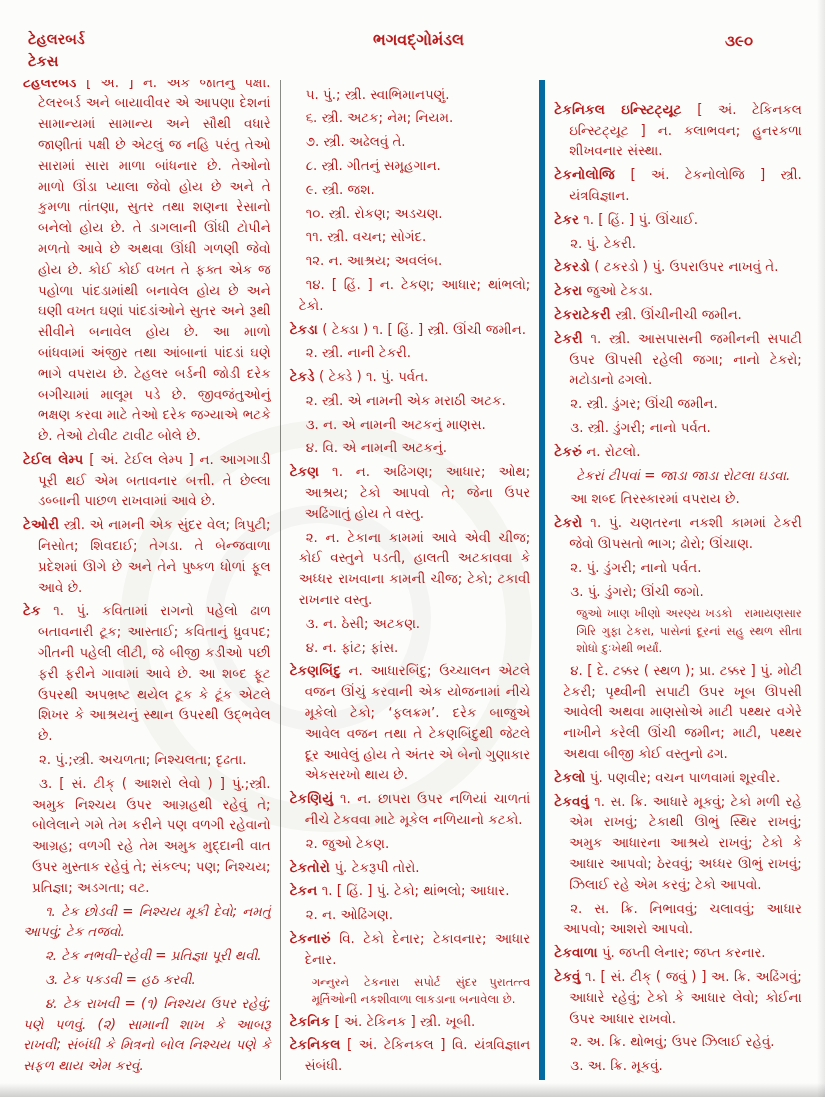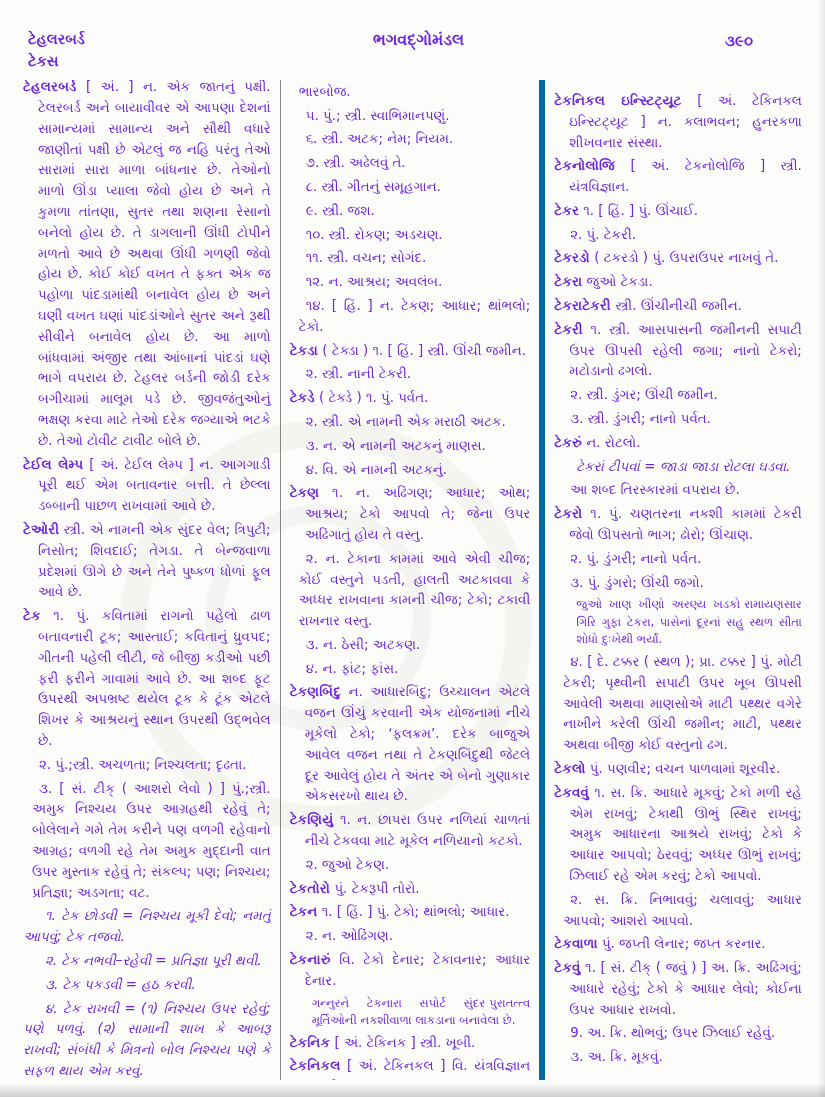--- a/index.html
+++ b/index.html
@@ -6,21 +6,21 @@
   body{
     width:825px;height:1097px;
     background:#e9e9e7;
     font-family:"DejaVu Sans",sans-serif;
     overflow:hidden;
   }
   .page{
     position:relative;
     width:825px;height:1097px;
     background:#fcfcfa;
-    color:#6d28d9;
+    color:#b91c1c;
     box-sizing:border-box;
     padding:28px 14px 10px 14px;
     overflow:hidden;
   }
   
   .page::after{
     content:"";position:absolute;left:0;right:0;bottom:0;height:14px;
     background:linear-gradient(to bottom,rgba(0,0,0,0),rgba(0,0,0,0.18));
     pointer-events:none;
   }
@@ -49,38 +49,38 @@
   .running-head div{white-space:nowrap;}
   .book-title{
     position:absolute;left:12px;right:0;top:2px;text-align:center;
     font-weight:bold;font-size:16px;
   }
   .page-number{
     position:absolute;right:58px;top:4px;
     font-weight:bold;font-size:15px;
   }
   .columns{
-    display:flex;align-items:center;height:1000px;overflow:hidden;
+    display:flex;align-items:flex-end;height:1000px;overflow:hidden;
   }
   .column{
     width:33.33%;box-sizing:border-box;
     padding:2px 9px 0 9px;
     font-size:13.4px;line-height:20.8px;
     text-align:justify;
     overflow:hidden;
   }
   .column.mid{border-left:1px solid #8a8a85;border-right:6px solid #0369a1;}
   .para{margin:0 0 3px 0;}
   .para b{font-weight:bold;letter-spacing:0.2px;}
   .entry{padding-left:15px;text-indent:-15px;}
   .sense{padding-left:9px;text-indent:7px;}
   .idiom{padding-left:0;text-indent:22px;font-style:italic;}
   .note{padding-left:8px;text-indent:8px;}
   .quote{font-size:11.6px;line-height:17.5px;padding-left:22px;text-indent:0;}
-  .quote .source{float:right;padding-left:4px;}
+  .quote .source{float:right;padding-left:12px;}
 </style>
 </head>
 <body>
 
 <div class="page">
   <div class="watermark"></div>
   <div class="watermark2"></div>
 
   <div class="header">
     <div class="running-head">
@@ -153,17 +153,17 @@
         <p class="para entry"><b>ટેકરો</b> ૧. પું. ચણતરના નકશી કામમાં ટેકરી જેવો ઊપસતો ભાગ; ઢોરો; ઊંચાણ.</p>
         <p class="para sense">૨. પું. ડુંગરી; નાનો પર્વત.</p>
         <p class="para sense">૩. પું. ડુંગરો; ઊંચી જગો.</p>
         <p class="para quote"><span class="source">રામાયણસાર</span>જુઓ ખાણ ખીણો અરણ્ય ખડકો ગિરિ ગુફા ટેકરા, પાસેનાં દૂરનાં સહુ સ્થળ સીતા શોધો દુઃખેથી ભર્યાં.</p>
         <p class="para sense">૪. [ દે. ટક્કર ( સ્થળ ); પ્રા. ટક્કર ] પું. મોટી ટેકરી; પૃથ્વીની સપાટી ઉપર ખૂબ ઊપસી આવેલી અથવા માણસોએ માટી પથ્થર વગેરે નાખીને કરેલી ઊંચી જમીન; માટી, પથ્થર અથવા બીજી કોઈ વસ્તુનો ઢગ.</p>
         <p class="para entry"><b>ટેકલો</b> પું. પણવીર; વચન પાળવામાં શૂરવીર.</p>
         <p class="para entry"><b>ટેકવવું</b> ૧. સ. ક્રિ. આધારે મૂકવું; ટેકો મળી રહે એમ રાખવું; ટેકાથી ઊભું સ્થિર રાખવું; અમુક આધારના આશ્રયે રાખવું; ટેકો કે આધાર આપવો; ઠેરવવું; અધ્ધર ઊભું રાખવું; ઝિલાઈ રહે એમ કરવું; ટેકો આપવો.</p>
         <p class="para sense">૨. સ. ક્રિ. નિભાવવું; ચલાવવું; આધાર આપવો; આશરો આપવો.</p>
         <p class="para entry"><b>ટેકવાળા</b> પું. જપ્તી લેનાર; જપ્ત કરનાર.</p>
         <p class="para entry"><b>ટેકવું</b> ૧. [ સં. ટીક્ ( જવું ) ] અ. ક્રિ. અઢિંગવું; આધારે રહેવું; ટેકો કે આધાર લેવો; કોઈના ઉપર આધાર રાખવો.</p>
-        <p class="para sense">9. અ. ક્રિ. થોભવું; ઉપર ઝિલાઈ રહેવું.</p>
+        <p class="para sense">૨. અ. ક્રિ. થોભવું; ઉપર ઝિલાઈ રહેવું.</p>
         <p class="para sense">૩. અ. ક્રિ. મૂકવું.</p>
       </div>
   </div>
 </div>
 
 </body></html>

